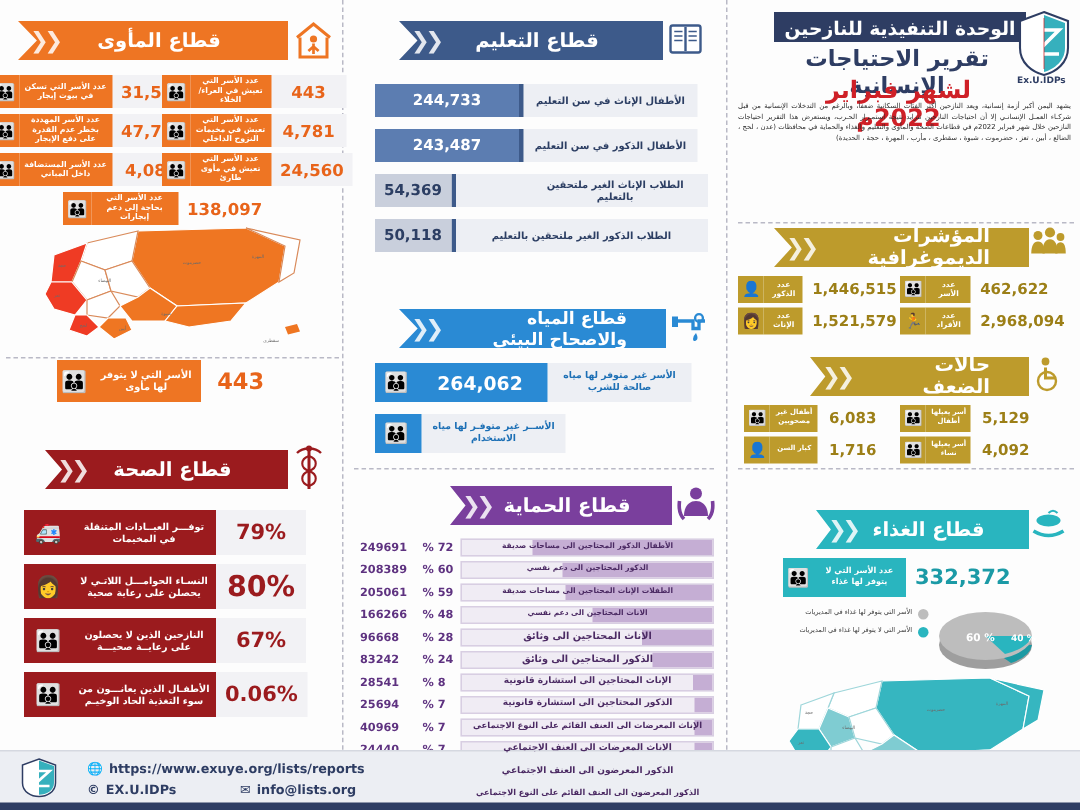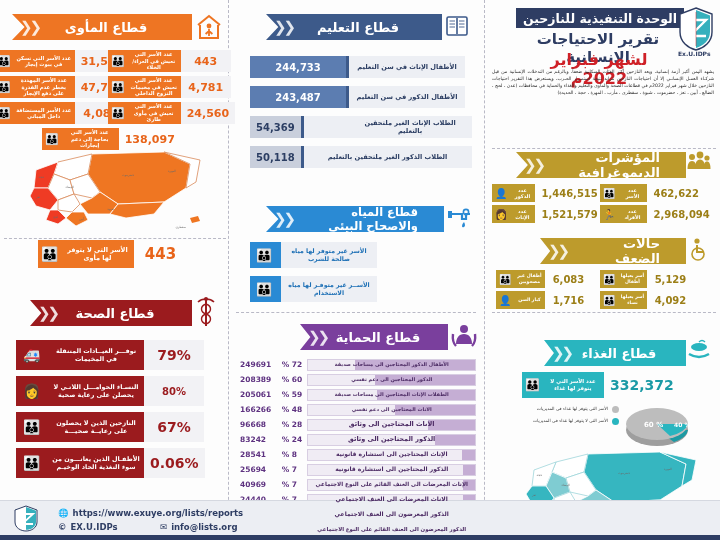--- a/index.html
+++ b/index.html
@@ -239,21 +239,21 @@
       <circle cx="14" cy="3" r="2" fill="#9b1b1e"></circle>
     </svg>
   </div>
 
   <div class="statrow" style="left:16px;top:340px;height:30px;">
     <div class="stat-value t-health" style="min-width:60px;font-size:14px;">79%</div>
     <div class="stat-label c-health" style="width:96px;font-size:6.4px;">توفـــر العيــادات المتنقلة في المخيمات</div>
     <div class="stat-icon c-health" style="font-size:14px;width:32px;">🚑</div>
   </div>
   <div class="statrow" style="left:16px;top:376px;height:30px;">
-    <div class="stat-value t-health" style="min-width:60px;font-size:10px;">80%</div>
+    <div class="stat-value t-health" style="min-width:60px;font-size:19px;">80%</div>
     <div class="stat-label c-health" style="width:96px;font-size:6.4px;">النسـاء الحوامـــل اللاتـي لا يحصلن على رعاية صحية</div>
     <div class="stat-icon c-health" style="font-size:14px;width:32px;">👩</div>
   </div>
   <div class="statrow" style="left:16px;top:412px;height:30px;">
     <div class="stat-value t-health" style="min-width:60px;font-size:14px;">67%</div>
     <div class="stat-label c-health" style="width:96px;font-size:6.4px;">النازحين الذين لا يحصلون على رعايــة صحيـــة</div>
     <div class="stat-icon c-health" style="font-size:14px;width:32px;">👪</div>
   </div>
   <div class="statrow" style="left:16px;top:448px;height:30px;">
     <div class="stat-value t-health" style="min-width:60px;font-size:14px;">0.06%</div>
@@ -303,20 +303,21 @@
       <path d="M4 10 H16 V15 H20 V10 H24" fill="none" stroke="#2a8ad4" stroke-width="2.2"></path>
       <rect x="2" y="7" width="4" height="7" fill="#2a8ad4"></rect>
       <circle cx="20" cy="8" r="2.6" fill="none" stroke="#2a8ad4" stroke-width="1.6"></circle>
       <path d="M18 18 q2 4 0 5 q-2 1 -2 -1 q0-2 2-4" fill="#2a8ad4"></path>
     </svg>
   </div>
 
   <div class="statrow" style="left:250px;top:242px;height:26px;">
     <div class="stat-label" style="width:96px;background:#edeff4;color:#1c6fb5;font-size:6.2px;">الأسر غير متوفر لها مياه صالحة للشرب</div>
     <div style="width:3px;background:#2a8ad4;"></div>
+    <div class="stat-value c-water" style="min-width:84px;color:#fff;font-size:12.5px;">264,062</div>
     <div class="stat-icon c-water" style="font-size:13px;width:28px;">👪</div>
   </div>
   <div class="statrow" style="left:250px;top:276px;height:26px;">
     <div class="stat-label" style="width:96px;background:#edeff4;color:#1c6fb5;font-size:6.2px;">الأســر غير متوفـر لها مياه الاستخدام</div>
     <div style="width:3px;background:#2a8ad4;"></div>
     <div class="stat-icon c-water" style="font-size:13px;width:28px;">👪</div>
   </div>
   <div class="hsep" style="left:236px;width:240px;top:312px;"></div>
 
   <div class="banner c-prot" style="left:300px;top:324px;width:148px;">

